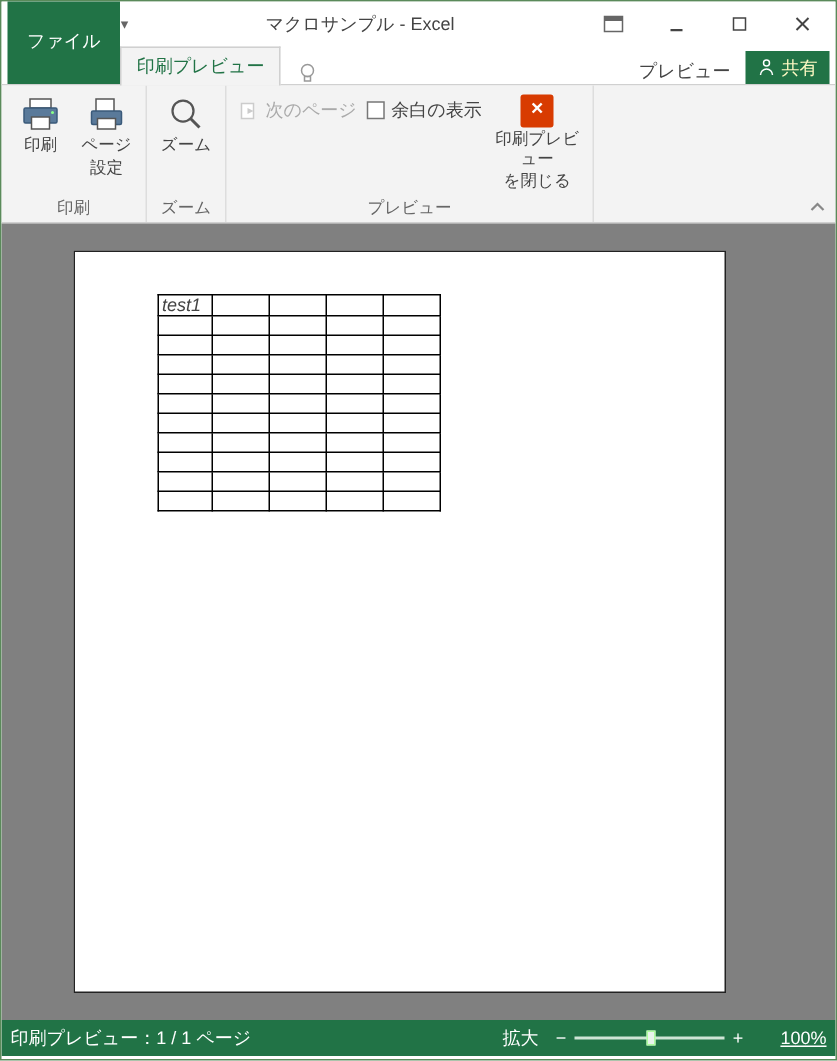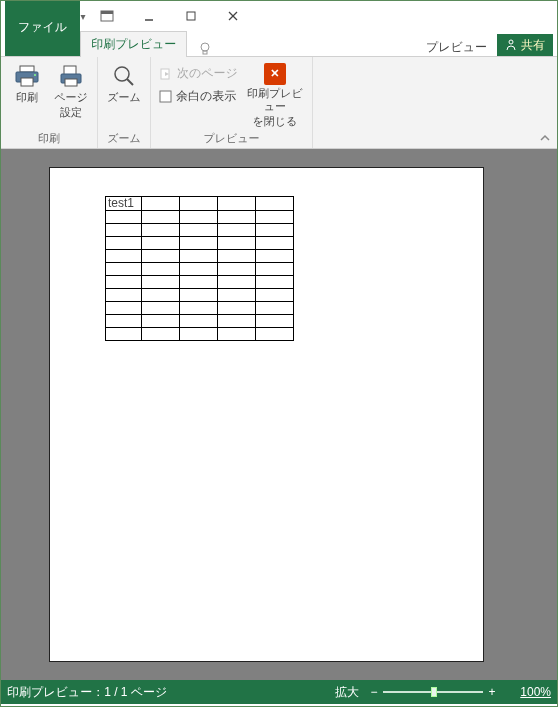--- a/index.html
+++ b/index.html
@@ -16,27 +16,27 @@
   .tab.active { border-color: #d0d0d0; background: #f3f3f3; color: #217346; top: 1px; }
   .tell { flex: 1; display: flex; align-items: center; gap: 4px; color: #777; padding-left: 12px; font-size: 12px; }
   .signin { color: #444; padding: 0 10px; font-size: 12px; }
   .share { background: #217346; color: #fef9c3; padding: 4px 8px; display: flex; align-items: center; gap: 4px; font-size: 12px; height: 22px; margin-right: 4px; }
   .ribbon { background: #f3f3f3; border-bottom: 1px solid #d0d0d0; height: 92px; display: flex; }
   .group { border-right: 1px solid #ddd; display: flex; flex-direction: column; padding: 2px 6px 0 6px; }
   .group-body { flex: 1; display: flex; align-items: flex-start; gap: 4px; }
   .group-label { text-align: center; font-size: 11px; color: #666; padding-bottom: 2px; }
   .big-btn { display: flex; flex-direction: column; align-items: center; justify-content: flex-start; width: 40px; padding-top: 4px; gap: 2px; font-size: 11px; color: #444; text-align: center; line-height: 1.2; }
   .big-btn .ico { width: 28px; height: 26px; display: flex; align-items: center; justify-content: center; }
-  .small-row { display: flex; flex-direction: column; gap: 2px; padding-top: 4px; }
+  .small-row { display: flex; flex-direction: row; gap: 2px; padding-top: 4px; }
   .small-btn { display: flex; align-items: center; gap: 4px; font-size: 12px; color: #aaa; padding: 2px; }
   .small-btn.enabled { color: #444; }
   .close-btn { display: flex; flex-direction: column; align-items: center; padding-top: 4px; gap: 2px; font-size: 11px; text-align: center; line-height: 1.2; width: 62px; }
   .close-ico { width: 22px; height: 22px; background: #d83b01; color: #fff; display: flex; align-items: center; justify-content: center; font-weight: bold; border-radius: 2px; }
   .ribbon-collapse { width: 24px; display:flex; align-items:flex-end; justify-content:center; padding-bottom:4px; color:#888; }
-  .workspace { background: #808080; height: 531px; position: relative; padding: 18px 48px; }
+  .workspace { background: #808080; height: 531px; position: relative; padding: 18px 48px; font-style: italic; }
   .page { background: #fff; border: 1px solid #222; width: 435px; height: 495px; position: relative; }
   .sheet-table { position: absolute; top: 28px; left: 55px; border-collapse: collapse; }
   .sheet-table td { border: 1px solid #000; width: 38px; height: 13px; font-size: 12px; padding: 0 2px; line-height: 13px; }
   .sheet-table td.first { width: 36px; }
   .statusbar { background: #217346; color: #fff; height: 24px; display: flex; align-items: center; font-size: 12px; padding: 12px 6px; gap: 8px; }
   .status-left { }
   .status-spacer { flex: 1; }
   .zoom-label { }
   .zoom-slider { display: flex; align-items: center; gap: 2px; }
   .slider-track { width: 100px; height: 2px; background: #cfe5d6; position: relative; }
@@ -62,20 +62,21 @@
           <path d="M5 3 L1 6 L5 9 M1 6 H9 A4 4 0 0 1 13 10" fill="none" stroke="#666" stroke-width="1.2"></path>
         </svg>
     </div>
     <div class="qat-btn">
       <svg width="16" height="14" viewBox="0 0 16 14">
           <path d="M11 3 L15 6 L11 9 M15 6 H7 A4 4 0 0 0 3 10" fill="none" stroke="#bbb" stroke-width="1.2"></path>
         </svg>
     </div>
     <div class="qat-btn" style="width:12px;font-size:10px;">▾</div>
   </div>
+  <div class="title-center">マクロサンプル - Excel</div>
   <div class="winctrls">
     <div class="winctrl">
       <svg width="14" height="12" viewBox="0 0 14 12">
           <rect x="1" y="1" width="12" height="10" fill="none" stroke="#666"></rect>
           <rect x="1" y="1" width="12" height="3" fill="#666"></rect>
         </svg>
     </div>
     <div class="winctrl">
       <svg width="12" height="12" viewBox="0 0 12 12">
           <line x1="2" y1="10" x2="10" y2="10" stroke="#444" stroke-width="1.5"></line>

